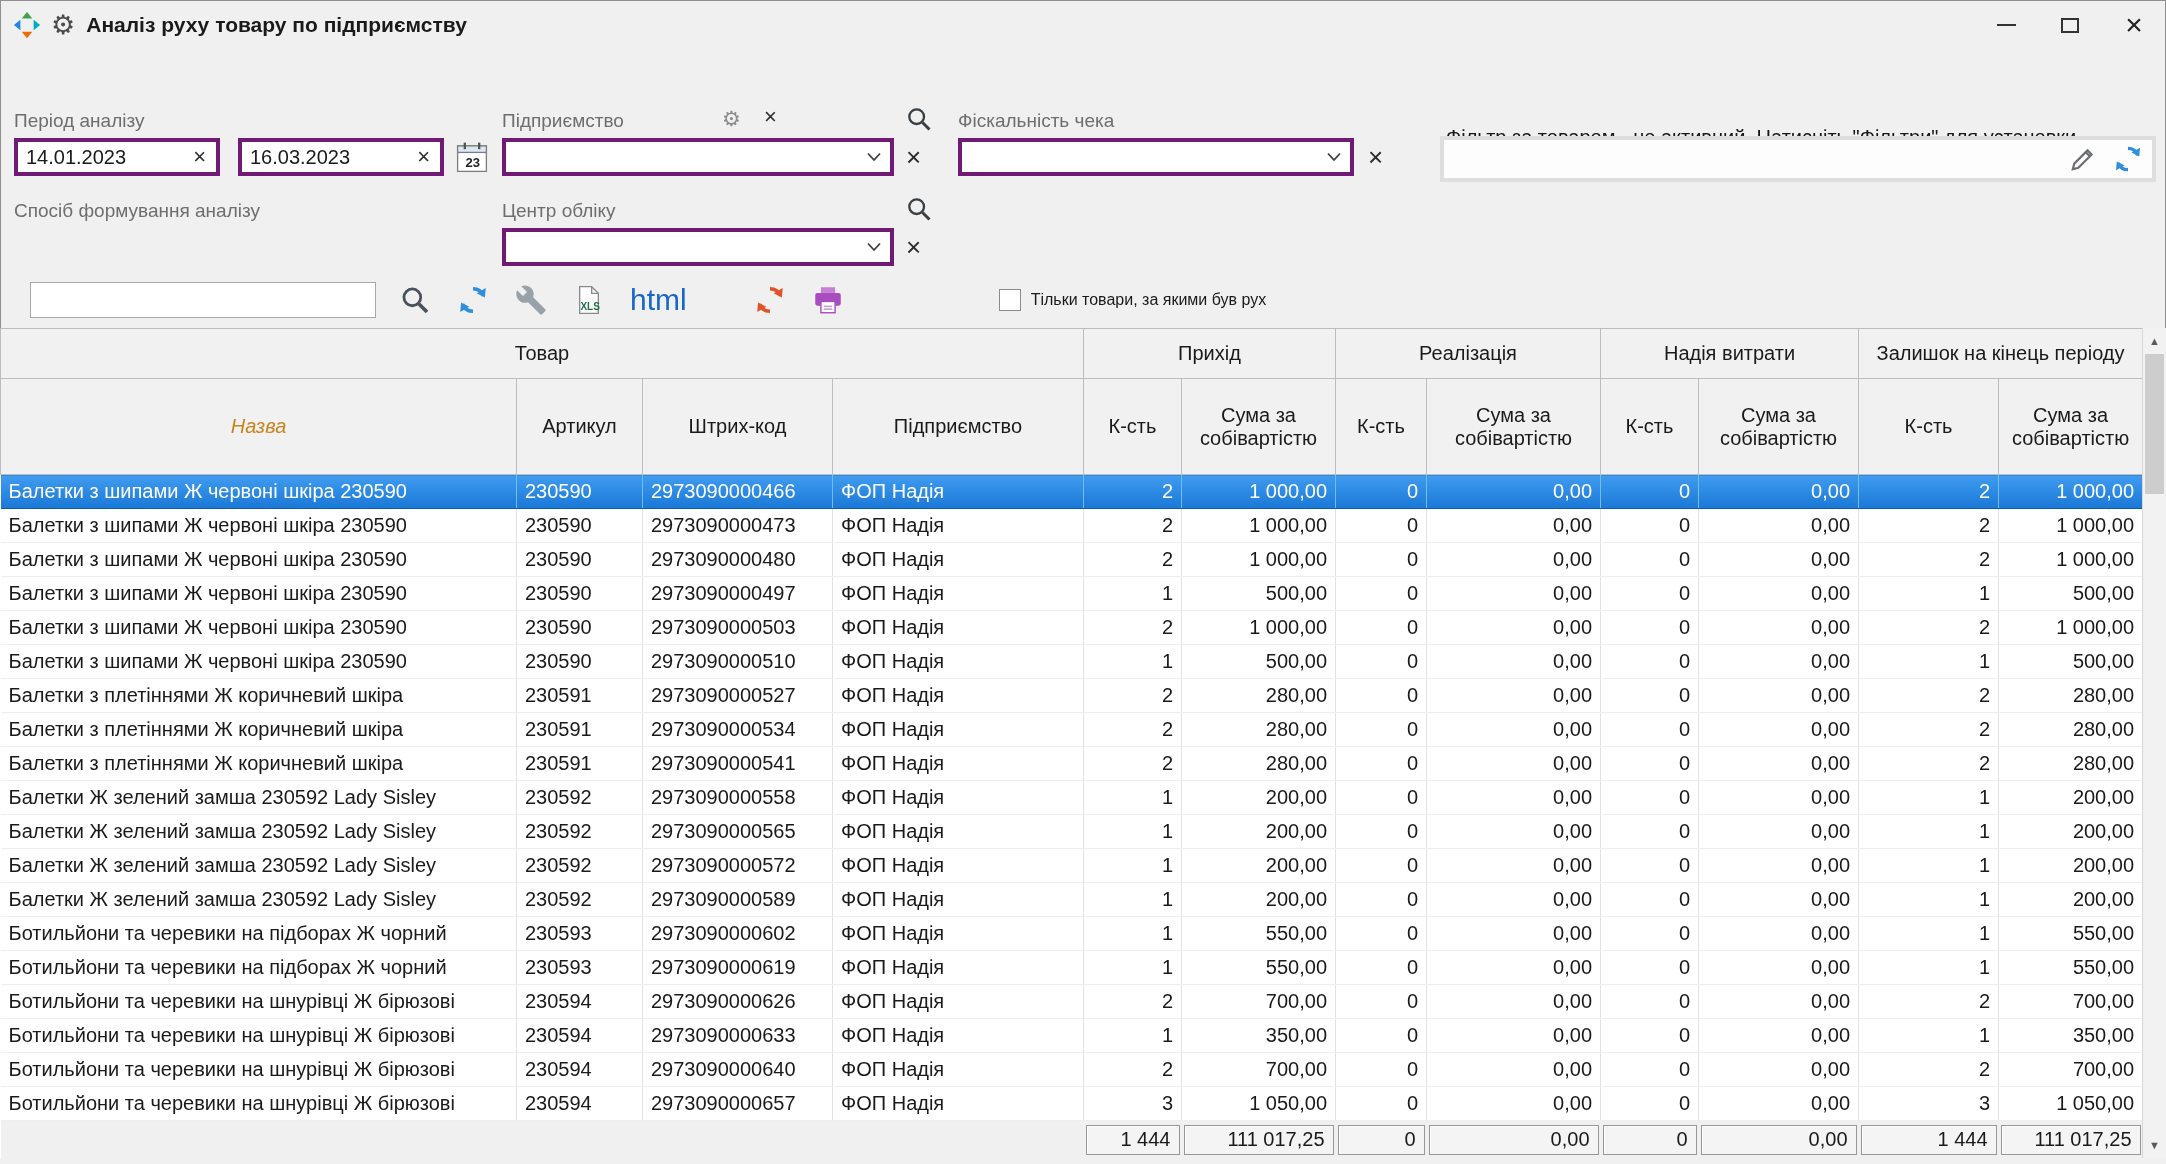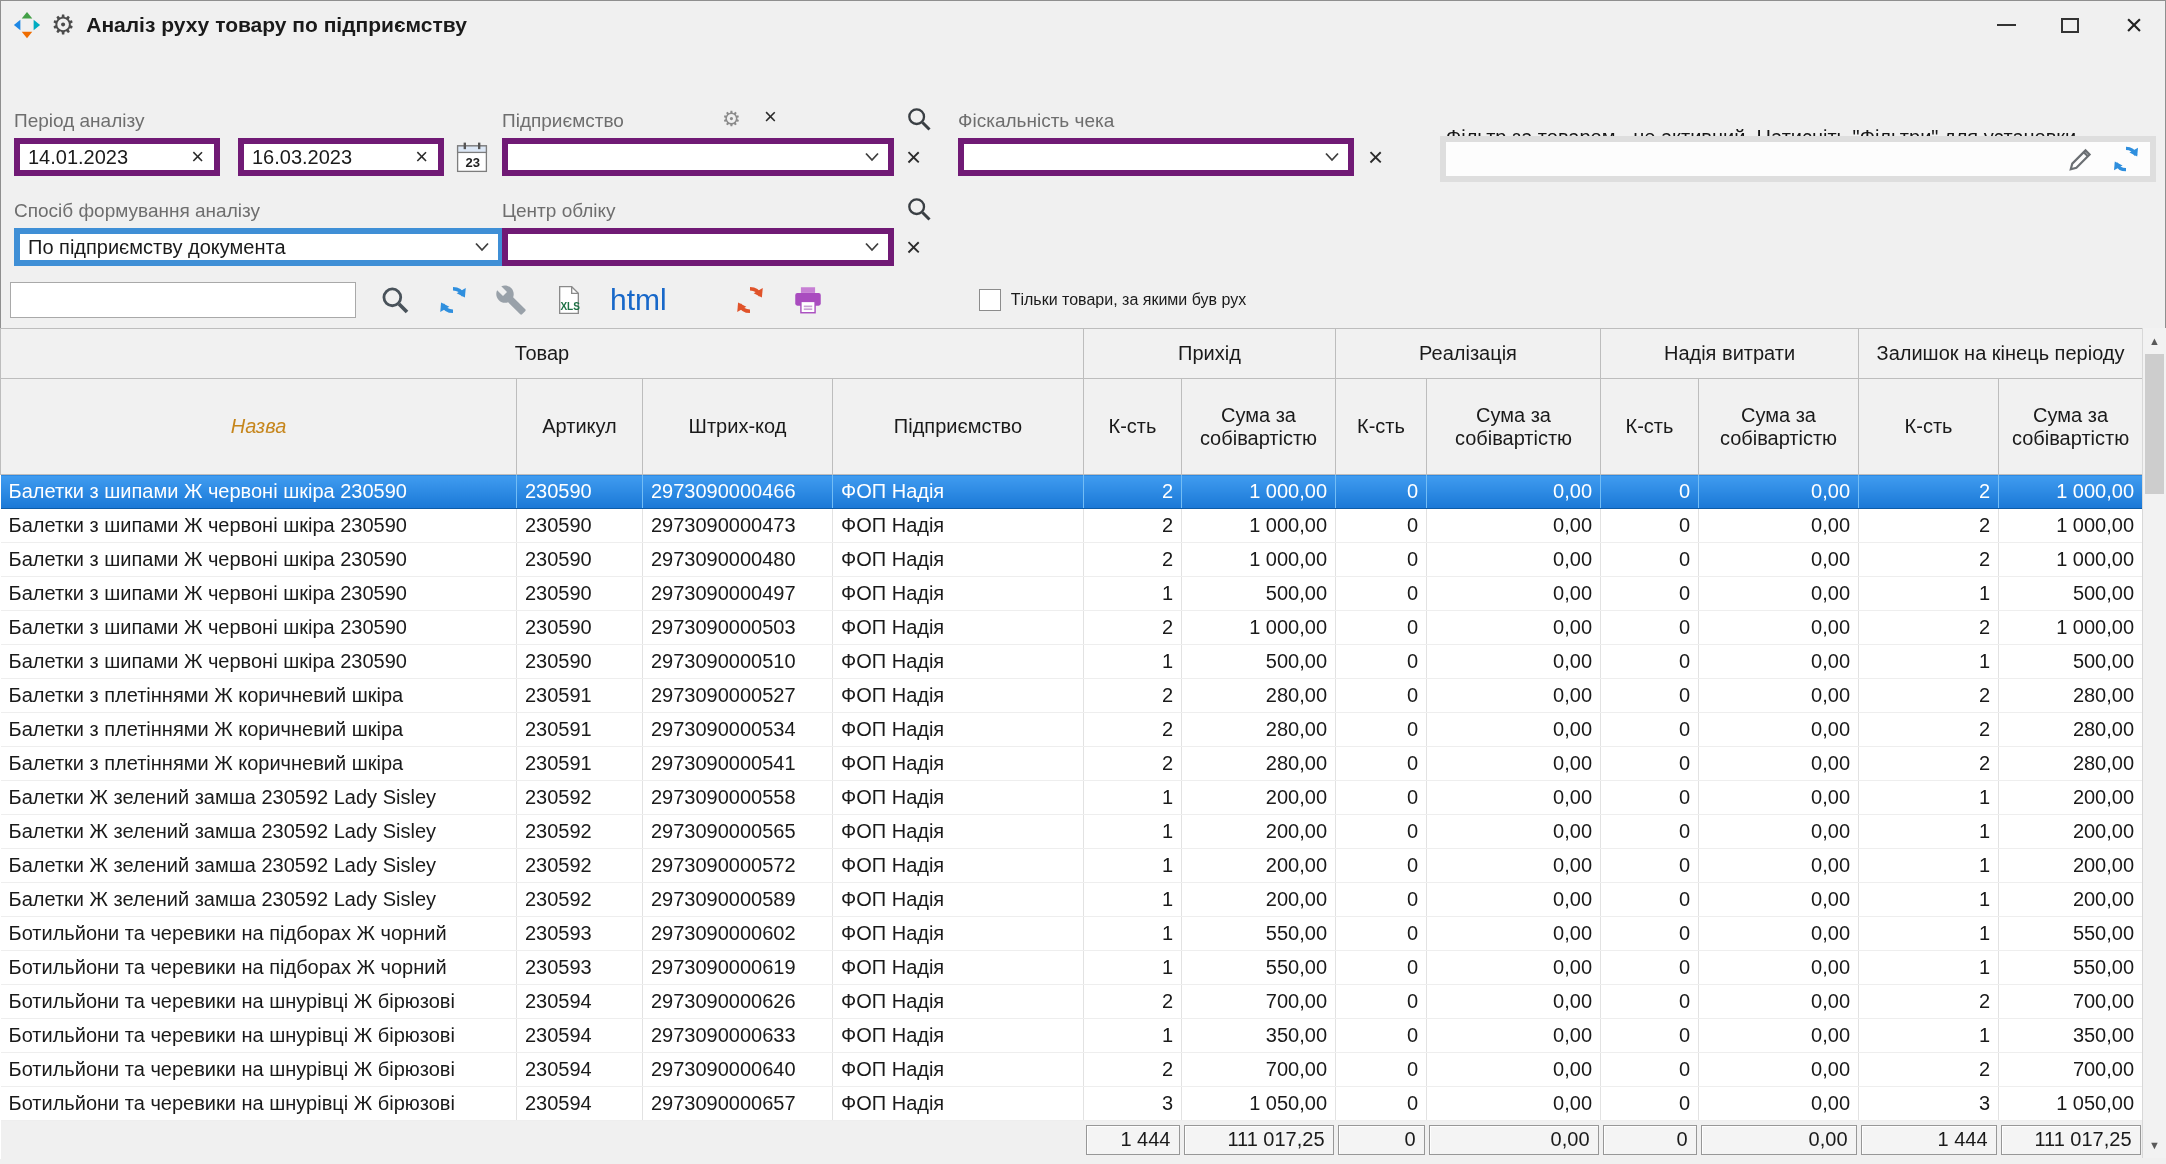--- a/index.html
+++ b/index.html
@@ -20,34 +20,34 @@
   .win-controls { margin-left: auto; display: flex; height: 100%; }
   .win-btn { width: 64px; display: flex; align-items: center; justify-content: center; }
   .glyph-min { width: 19px; height: 2px; background: #333; }
   .glyph-max { width: 18px; height: 15px; border: 2px solid #333; }
   .glyph-close { font-size: 30px; line-height: 1; color: #222; font-weight: 300; }
 
   
   .filters { position: relative; height: 222px; }
   .flabel { position: absolute; font-size: 19px; color: #6e6e6e; white-space: nowrap; }
   .finput {
-    position: absolute; height: 38px; background: #fff; border: 6px solid #701a75;
+    position: absolute; height: 38px; background: #fff; border: 4px solid #701a75;
     display: flex; align-items: center; font-size: 20px; padding: 0 8px; white-space: nowrap;
   }
   .finput .val { flex: 1 1 auto; overflow: hidden; }
   .clear-x { font-size: 22px; color: #2b2b2b; line-height: 1; padding: 0 2px; }
   .abs { position: absolute; display: flex; align-items: center; justify-content: center; }
   .small-gear { font-size: 21px; color: #8b8b8b; line-height: 1; }
   .focus-combo { border-color: #3f8fd6; }
   .pf-text { color: #161616; font-size: 20px; margin-top: 24px; }
   .pf-field { border-color: #dedede; background: #fdfdfd; }
   .pf-field .icn { margin-left: 14px; flex: 0 0 auto; }
 
   
-  .toolbar { height: 56px; display: flex; align-items: center; padding-left: 10px; }
+  .toolbar { height: 56px; display: flex; align-items: center; padding-left: 30px; }
   .tsearch {
     width: 346px; height: 36px; border: 1px solid #a9a9a9; background: #fff;
     font-size: 20px; padding: 0 8px; font-family: inherit; outline: none;
   }
   .ticon { width: 38px; height: 38px; margin-left: 20px; display: flex; align-items: center; justify-content: center; }
   .ticon.big-gap { margin-left: 64px; }
   .html-label { color: #1868c9; font-size: 30px; margin-left: 22px; }
   .chk { width: 22px; height: 22px; border: 1px solid #8c8c8c; background: #fff; margin-left: 152px; flex: 0 0 auto; }
   .chk-label { font-size: 16px; margin-left: 10px; white-space: nowrap; }
 
@@ -176,26 +176,20 @@
     </svg>
     <svg class="icn" width="32" height="32" viewBox="0 0 24 24">
       <path d="M12 4a8 8 0 0 1 7.4 5" fill="none" stroke="#2f8fde" stroke-width="2.5"></path>
       <polygon points="21,3.6 20.4,10.2 14.6,7.2" fill="#2f8fde"></polygon>
       <path d="M12 20a8 8 0 0 1-7.4-5" fill="none" stroke="#2f8fde" stroke-width="2.5"></path>
       <polygon points="3,20.4 3.6,13.8 9.4,16.8" fill="#2f8fde"></polygon>
     </svg>
   </div>
 
   <span class="flabel" style="left:14px;top:150px">Спосіб формування аналізу</span>
-  <div class="finput focus-combo" style="left:14px;top:178px;width:490px">
-    <span class="val">По підприємству документа</span>
-    <svg class="icn" width="16" height="10" viewBox="0 0 16 10">
-        <polyline points="2,1.5 8,8 14,1.5" fill="none" stroke="#3f3f3f" stroke-width="1.8"></polyline>
-      </svg>
-  </div>
 
   <span class="flabel" style="left:502px;top:150px">Центр обліку</span>
   <div class="abs" style="left:902px;top:144px;width:34px;height:30px">
     <svg class="icn" width="28" height="28" viewBox="0 0 24 24">
       <circle cx="10" cy="10" r="6.3" fill="none" stroke="#3a3f44" stroke-width="2"></circle>
       <line x1="15" y1="15" x2="21" y2="21" stroke="#3a3f44" stroke-width="2.6"></line>
     </svg>
   </div>
   <div class="finput" style="left:502px;top:178px;width:392px">
     <span class="val"></span>

